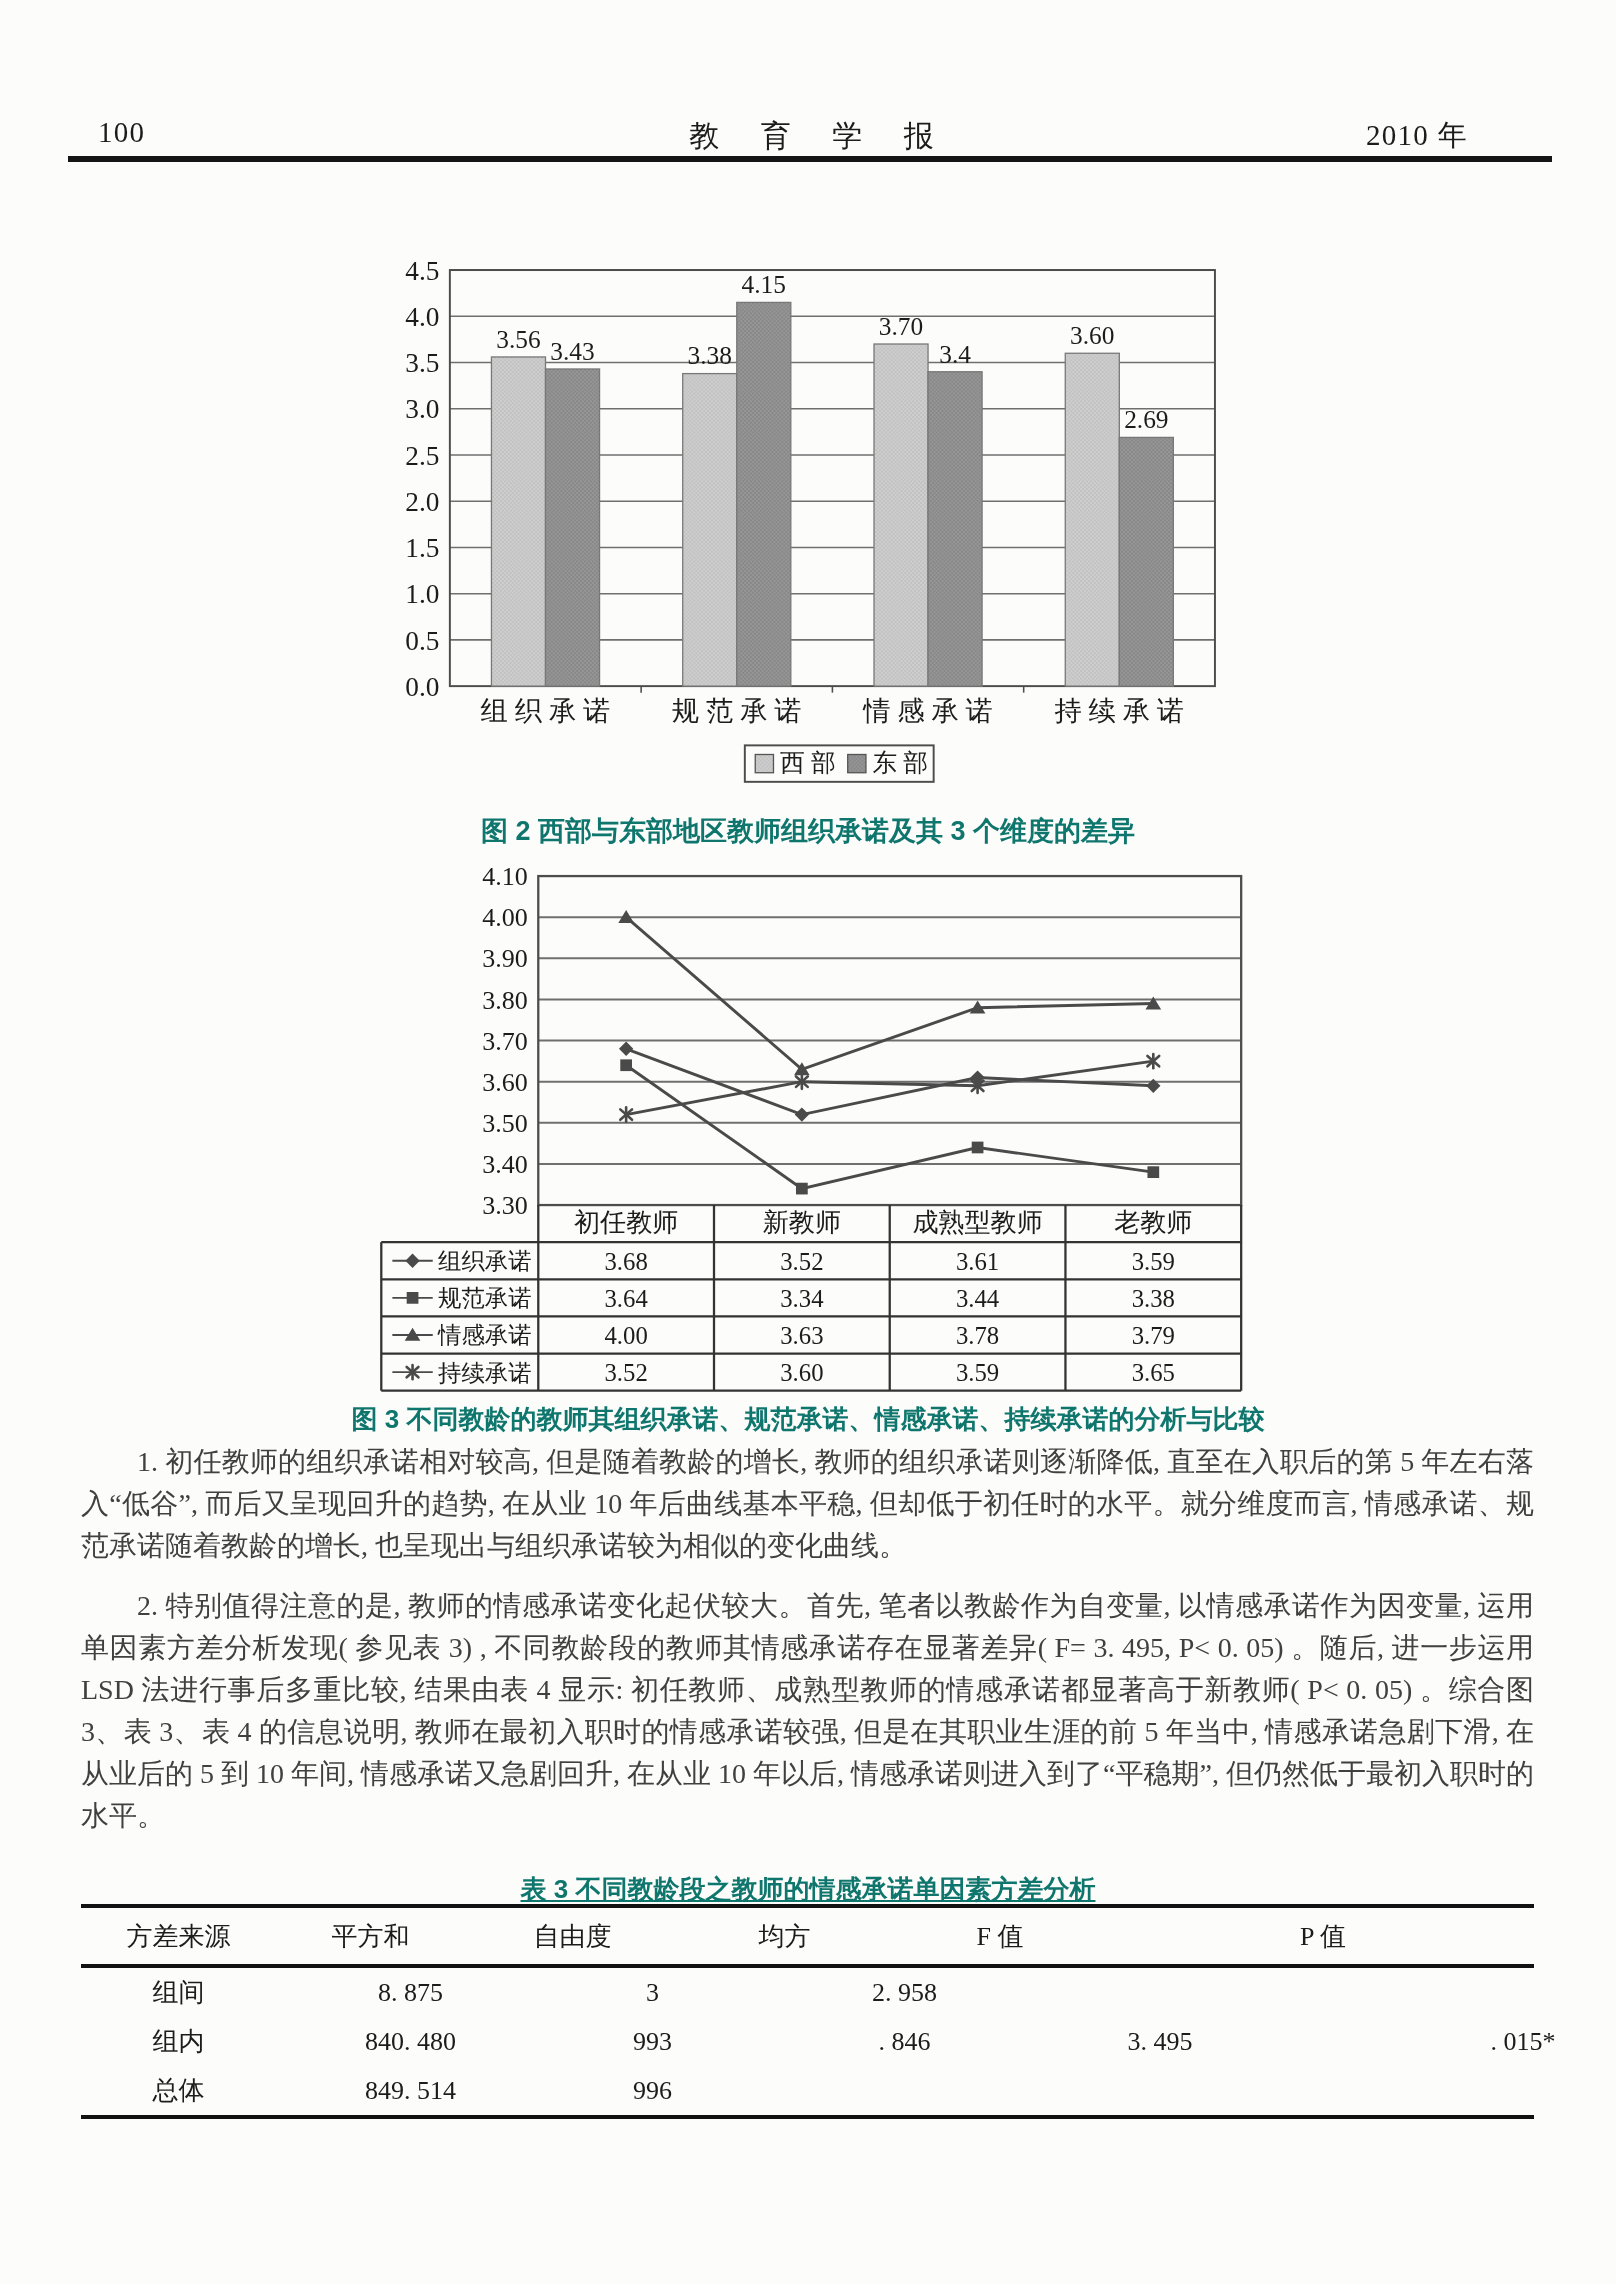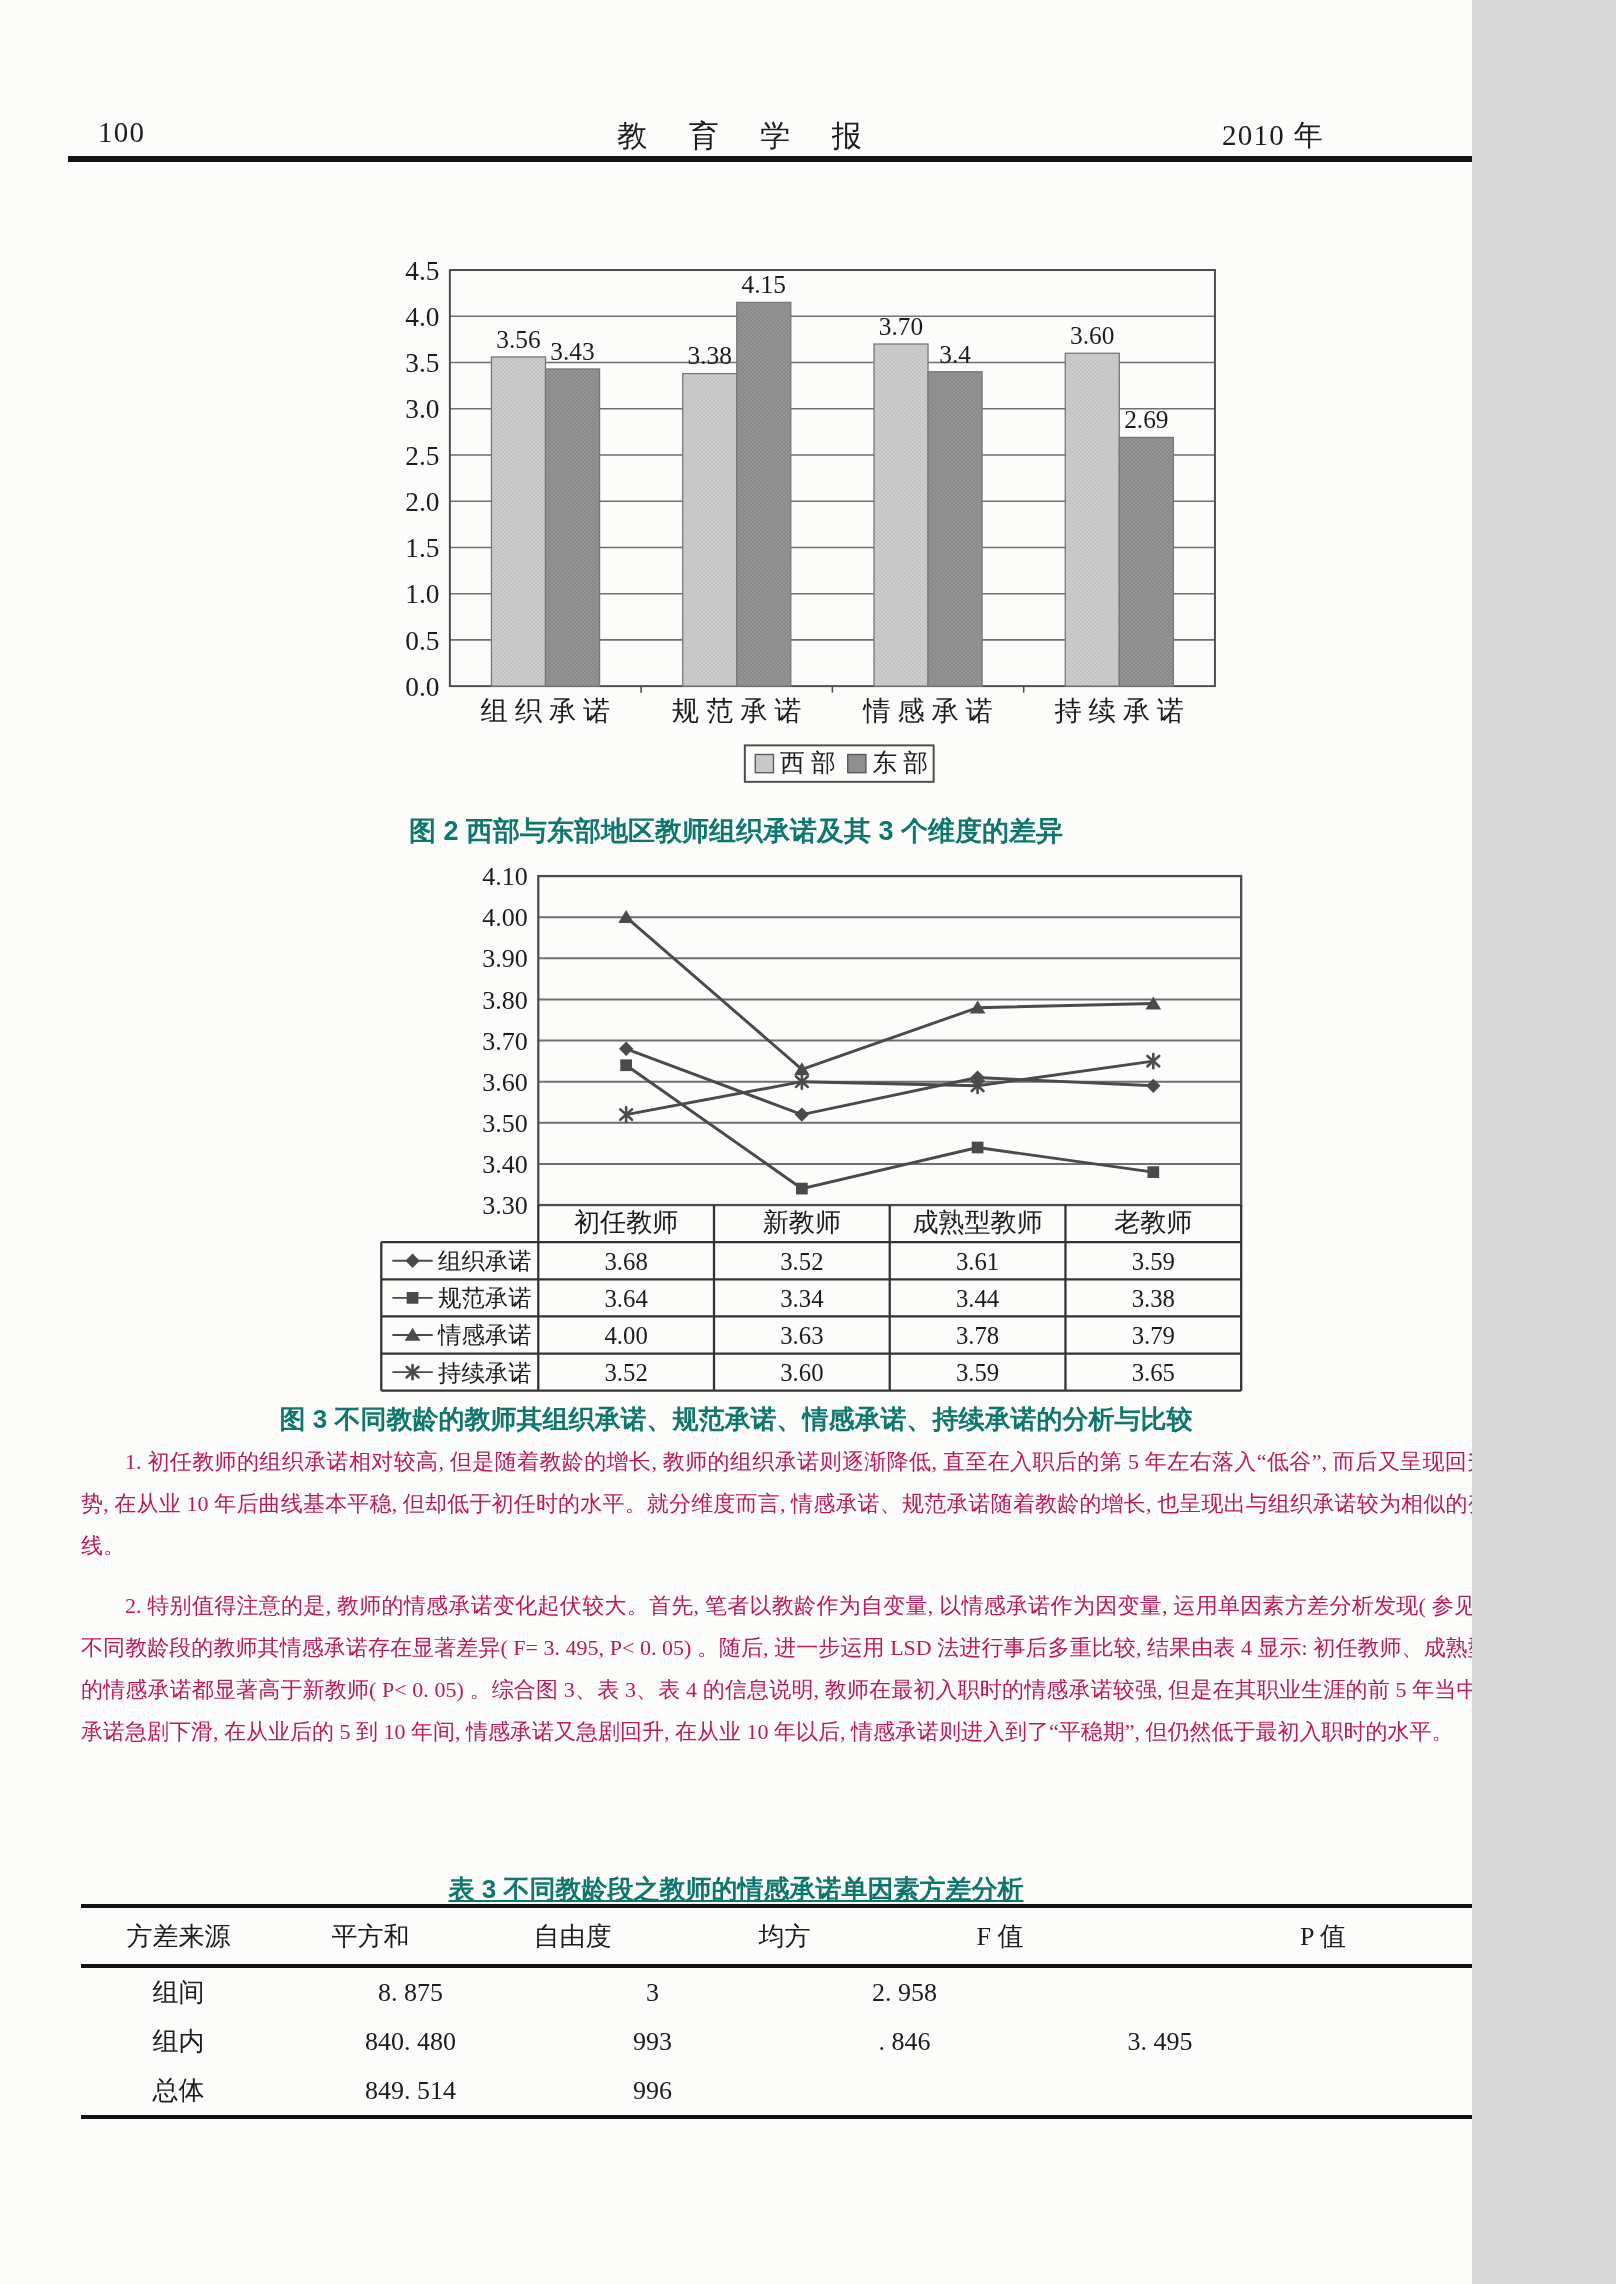--- a/index.html
+++ b/index.html
@@ -1,36 +1,36 @@
 <!DOCTYPE html>
 <html style="font-size:10.4px"><head>
 <meta charset="utf-8">
 <style>
   html,body{margin:0;padding:0;background:#d8d8d8;}
-  .page{position:relative;width:1472px;height:2284px;background:#fcfcfa;overflow:hidden;
+  .page{position:relative;width:1616px;height:2284px;background:#fcfcfa;overflow:hidden;
         font-family:"Liberation Serif","DejaVu Serif",serif;color:#1c1c1c;}
   .abs{position:absolute;}
   
   .runhead{top:116px;font-size:29px;letter-spacing:1.3px;}
   .rh-left{left:98px;}
   .rh-center{left:0;width:100%;text-align:center;letter-spacing:17px;font-size:30px;margin-left:12px;}
   .rh-right{right:148px;}
   .head-rule{top:156px;left:68px;width:1484px;height:5.9px;background:#151515;}
   
   .caption{left:0;width:100%;text-align:center;font-weight:700;
            font-family:"Liberation Sans","DejaVu Sans",sans-serif;color:#0f766e;}
   .cap-fig2{top:813px;font-size:27px;}
   .cap-fig3{top:1402px;font-size:26px;}
   .cap-t3{top:1872px;font-size:26px;text-decoration:underline;}
   
   svg{display:block;}
   svg text{font-family:"Liberation Serif","DejaVu Serif",serif;fill:#1c1c1c;}
   
-  .bodytext{left:81px;top:1441px;width:1453px;font-size:22px;line-height:42px;
-            text-align:justify;color:#be185d;}
+  .bodytext{left:81px;top:1441px;width:1453px;font-size:28px;line-height:42px;
+            text-align:justify;color:#404040;}
   .bodytext p{margin:0;text-indent:2em;}
   .bodytext p + p{margin-top:18px;}
   
   .table3{left:81px;top:1904px;width:1453px;border-top:4.6px solid #121212;border-bottom:4.6px solid #121212;}
   .t3-row{display:grid;grid-template-columns:195px 189px 215px 209px 222px 424px;align-items:center;}
   .t3-row > div{text-align:center;font-size:26px;}
   .t3-head{height:56px;border-bottom:4.6px solid #121212;}
   .t3-body-row{height:49px;gap:40px;}
 </style>
 </head>

